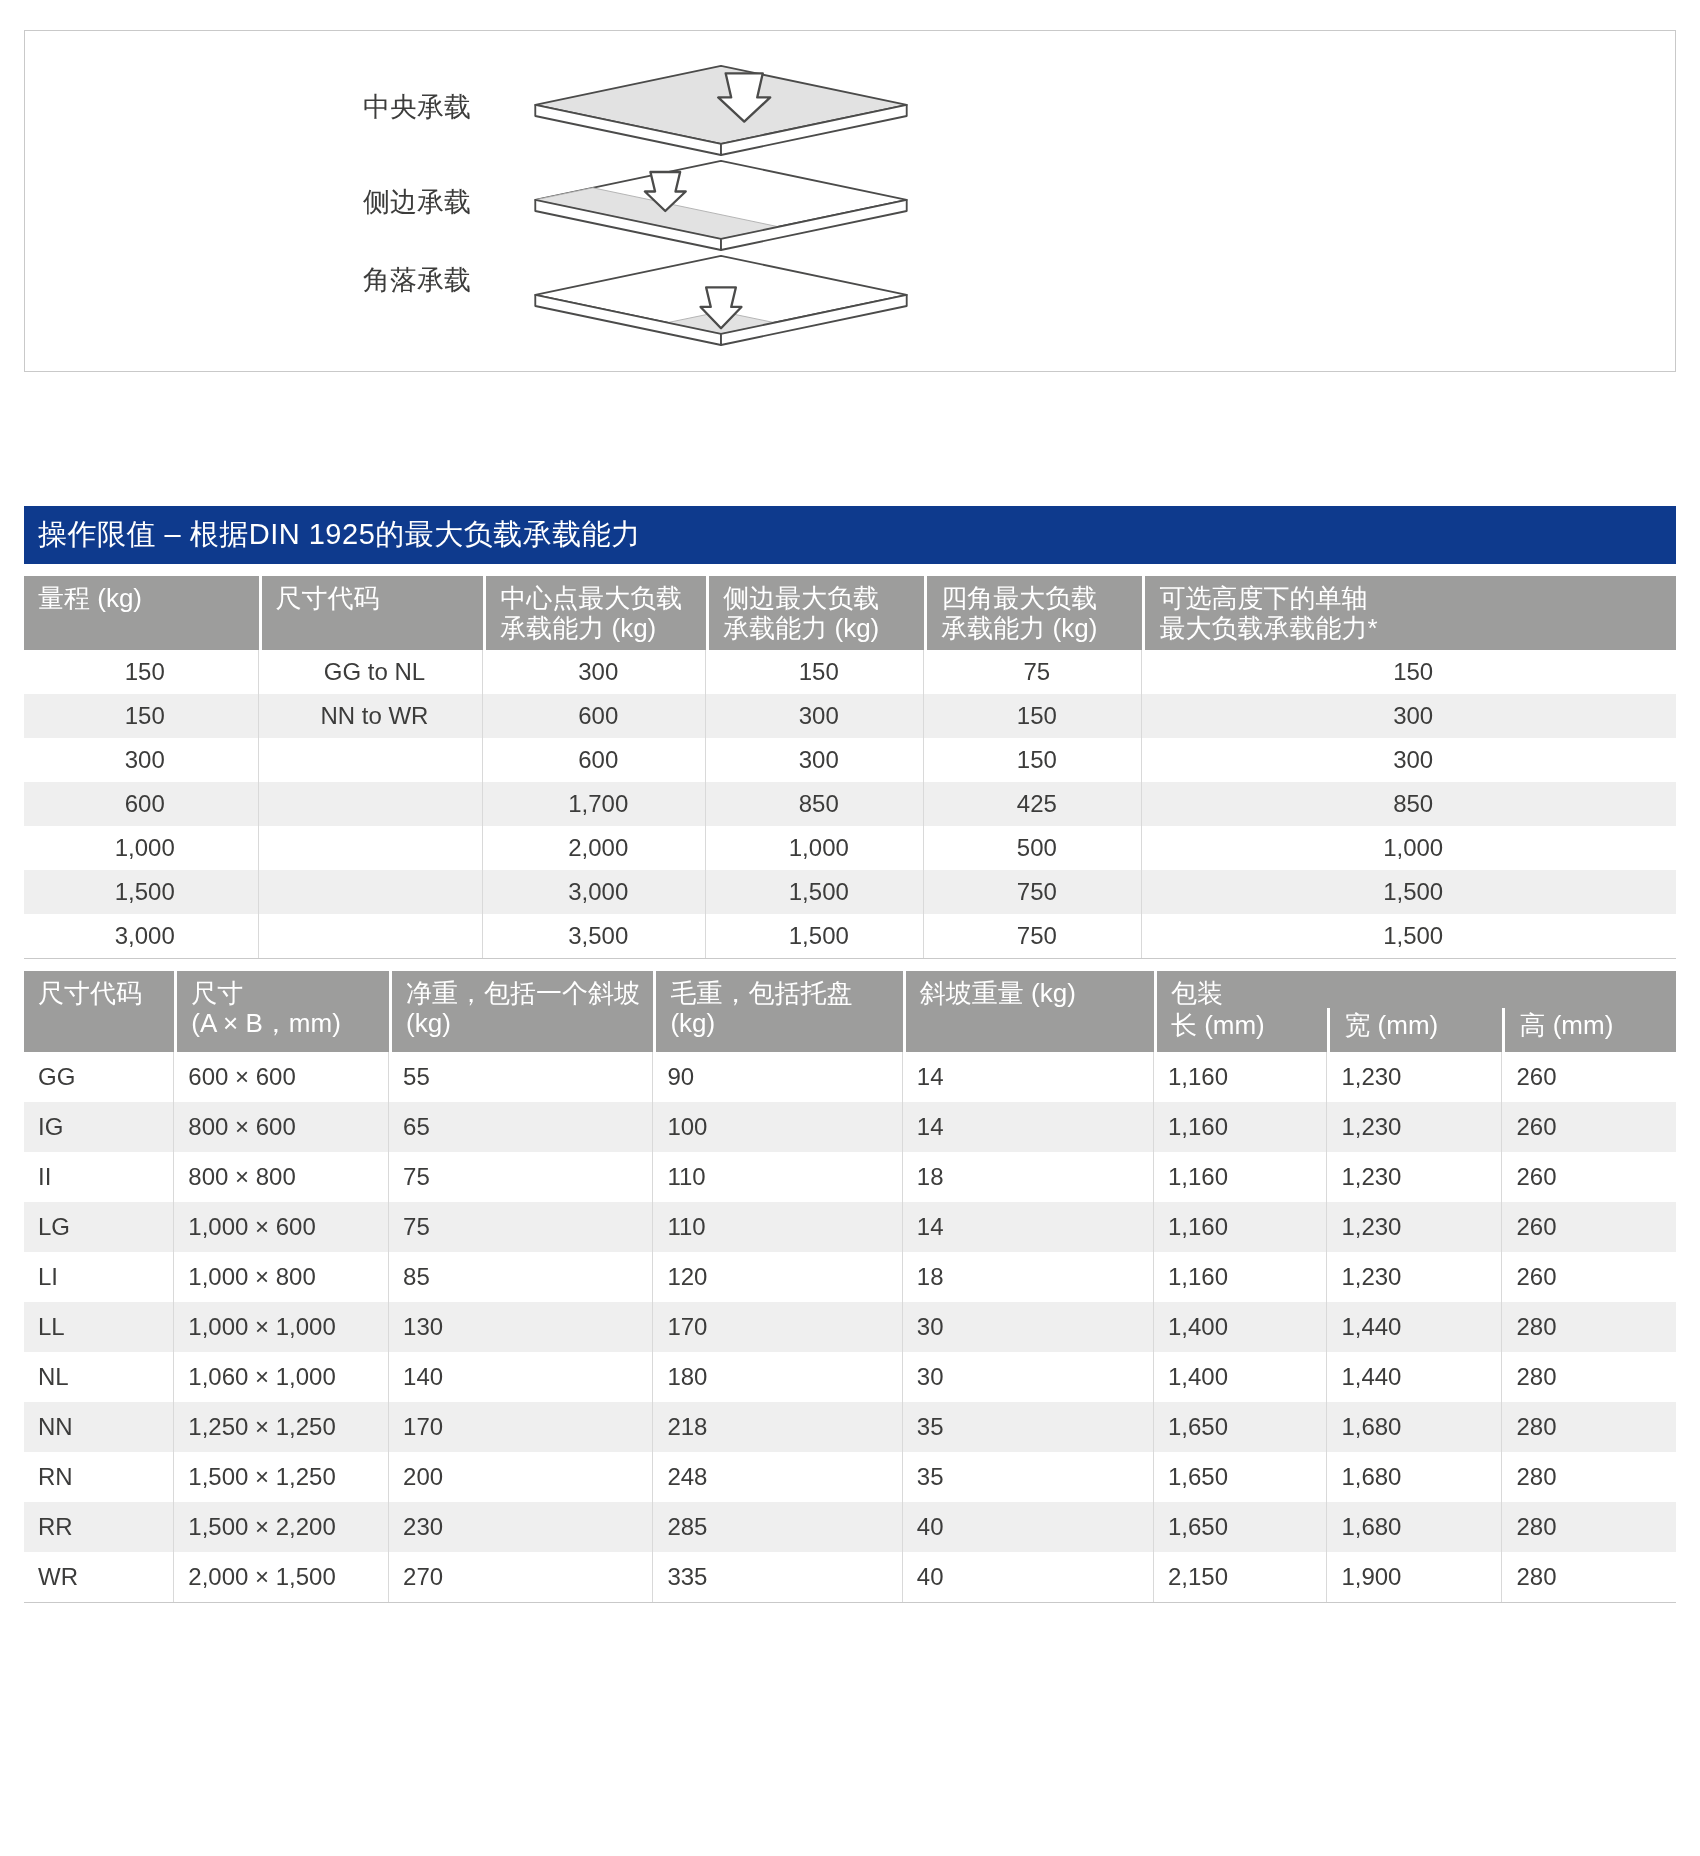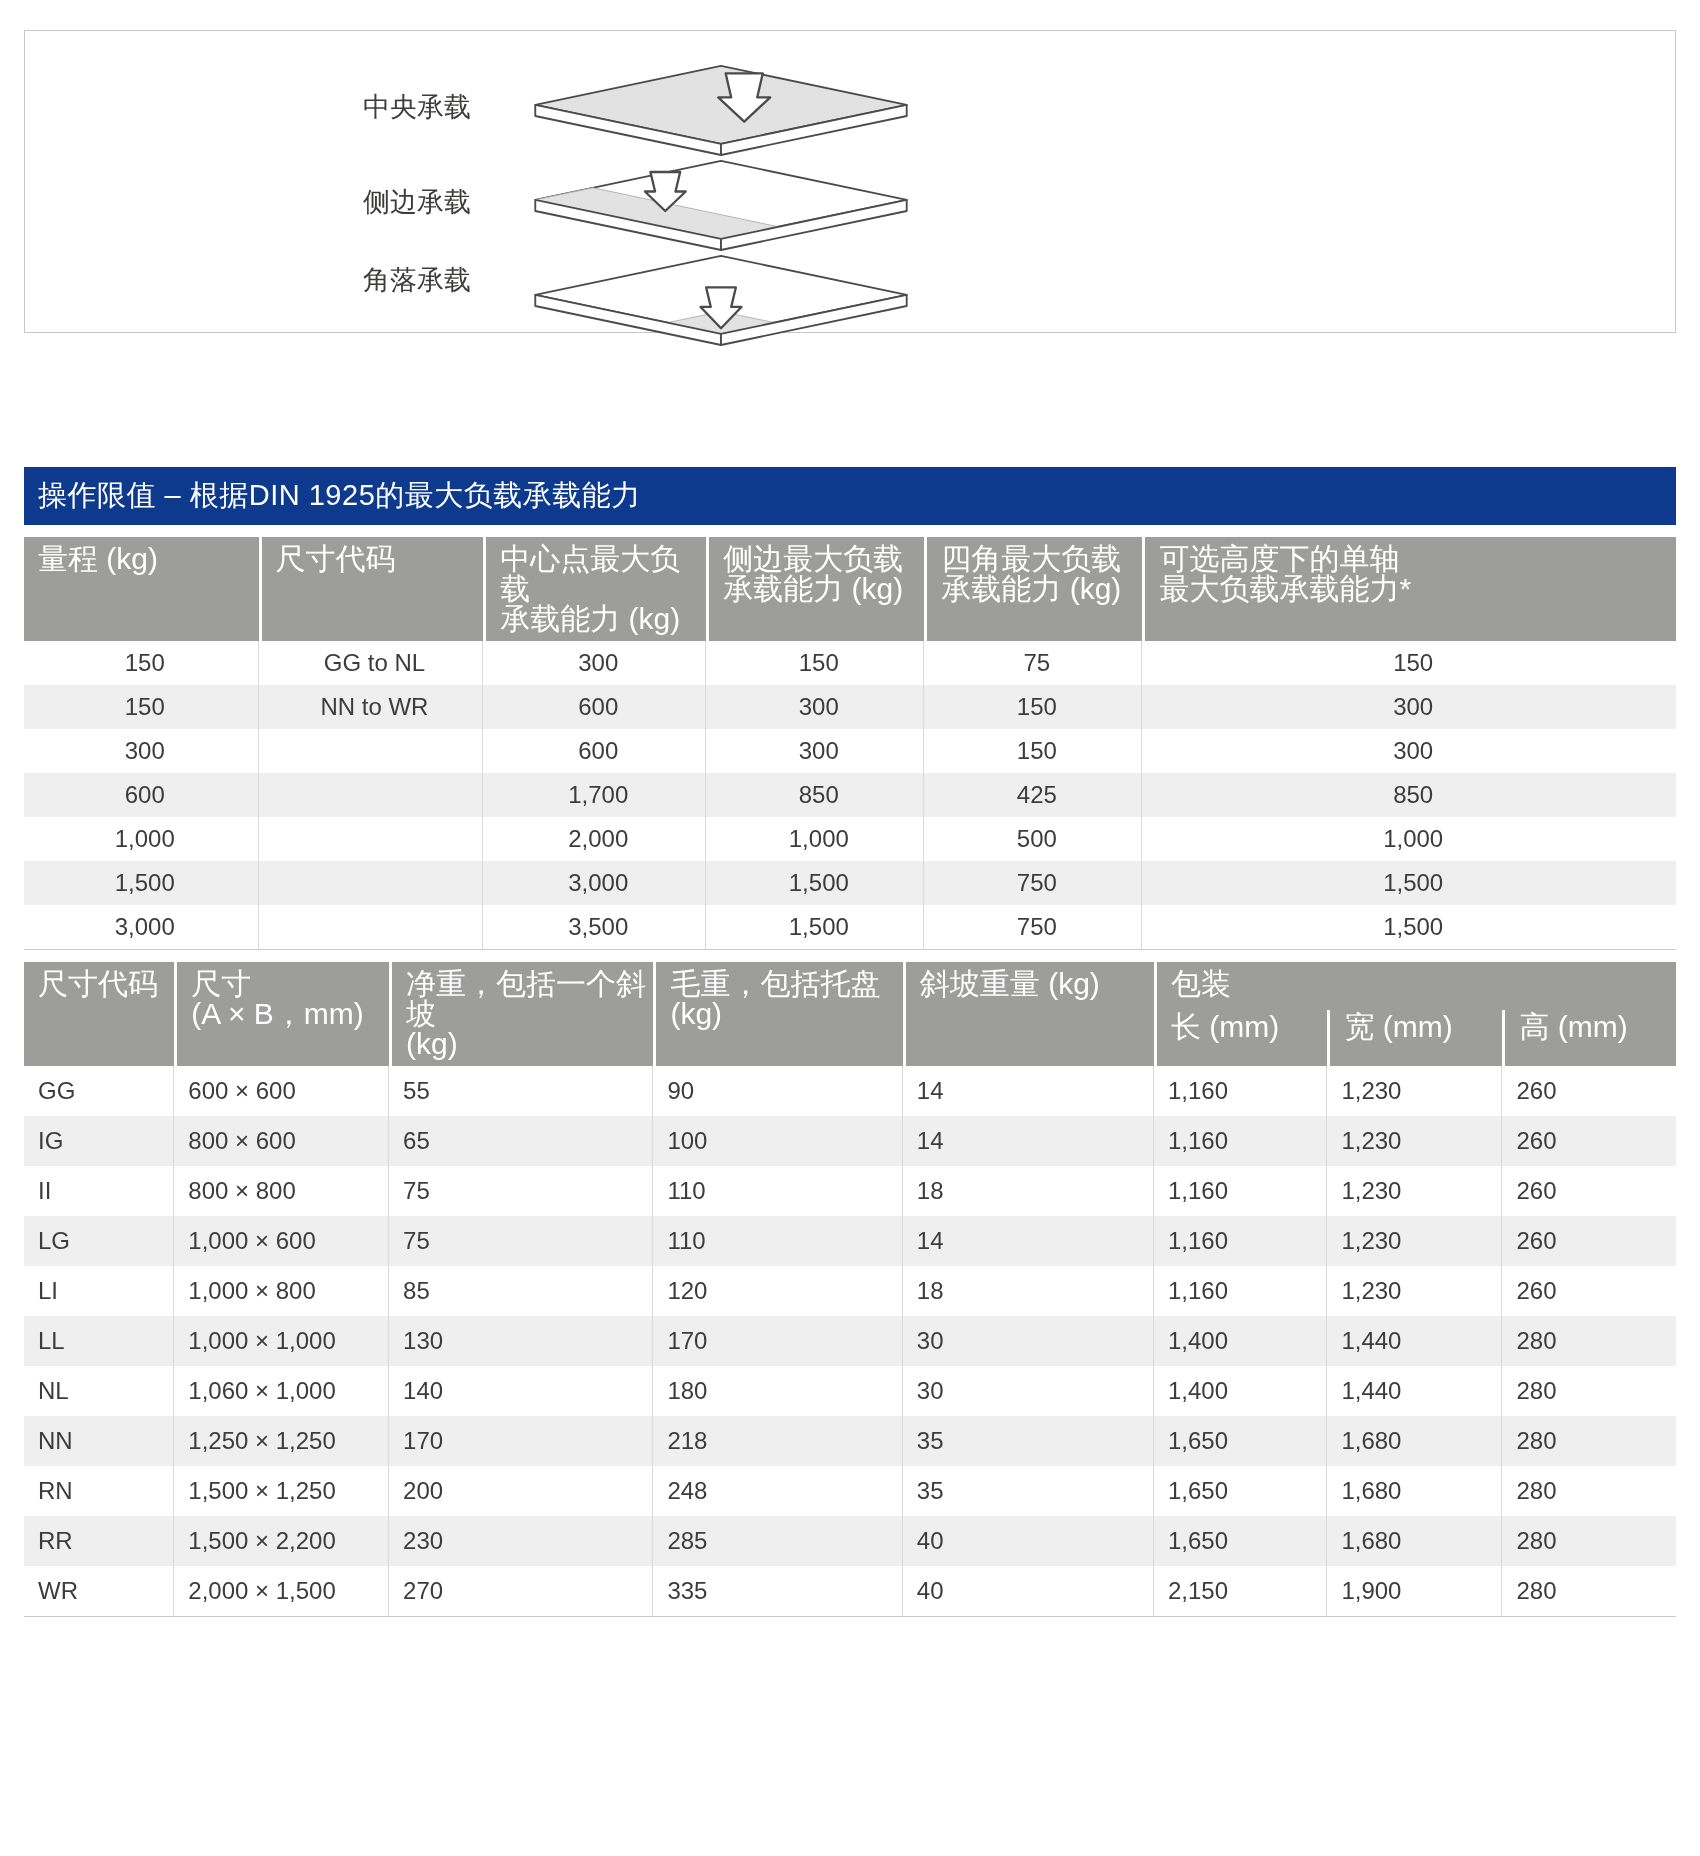--- a/index.html
+++ b/index.html
@@ -4,21 +4,21 @@
 <style>
   html,body{margin:0;padding:0;}
   body{
     width:1700px;height:1856px;overflow:hidden;background:#ffffff;
     font-family:"Liberation Sans","DejaVu Sans",sans-serif;color:#3c3c3b;
   }
   .wrap{padding:30px 24px 0 24px;}
 
   
   .top-box{
-    position:relative;height:303px;border:1px solid #c9c9c9;
+    position:relative;height:342px;border:1px solid #c9c9c9;
     box-sizing:border-box;background:#fff;
   }
   .dlabel{
     position:absolute;left:0;width:446px;text-align:right;
     font-size:27px;line-height:32px;color:#3c3c3b;
   }
   .dlabel.l1{top:60px}
   .dlabel.l2{top:155px}
   .dlabel.l3{top:233px}
   .plate{position:absolute;left:501px;width:390px;height:118px;}
@@ -34,21 +34,21 @@
   }
   .section-bar.bar2{margin-top:120px;}
 
   
   table{
     border-collapse:separate;border-spacing:0;width:100%;table-layout:fixed;
     margin-top:12px;border-bottom:1px solid #c9c9c9;
   }
   th{
     background:#9d9d9c;color:#ffffff;font-weight:normal;text-align:left;
-    vertical-align:top;white-space:pre-line;font-size:30px;line-height:30px;
+    vertical-align:top;white-space:pre-line;font-size:26px;line-height:30px;
     padding:7px 6px 7px 14px;border-left:3px solid #ffffff;
     overflow:hidden;
   }
   thead tr:first-child th:first-child{border-left:none;}
   .t2 tr.sub th:first-child{border-left:3px solid #ffffff;}
   .t2 th.grp{padding-bottom:0;}
   .t2 tr.sub th{padding-top:2px;padding-bottom:12px;margin-top:37px;}
   td{
     font-size:24px;padding:0 6px 0 14px;border-right:1px solid #d9d9d9;
     vertical-align:middle;overflow:hidden;white-space:nowrap;

